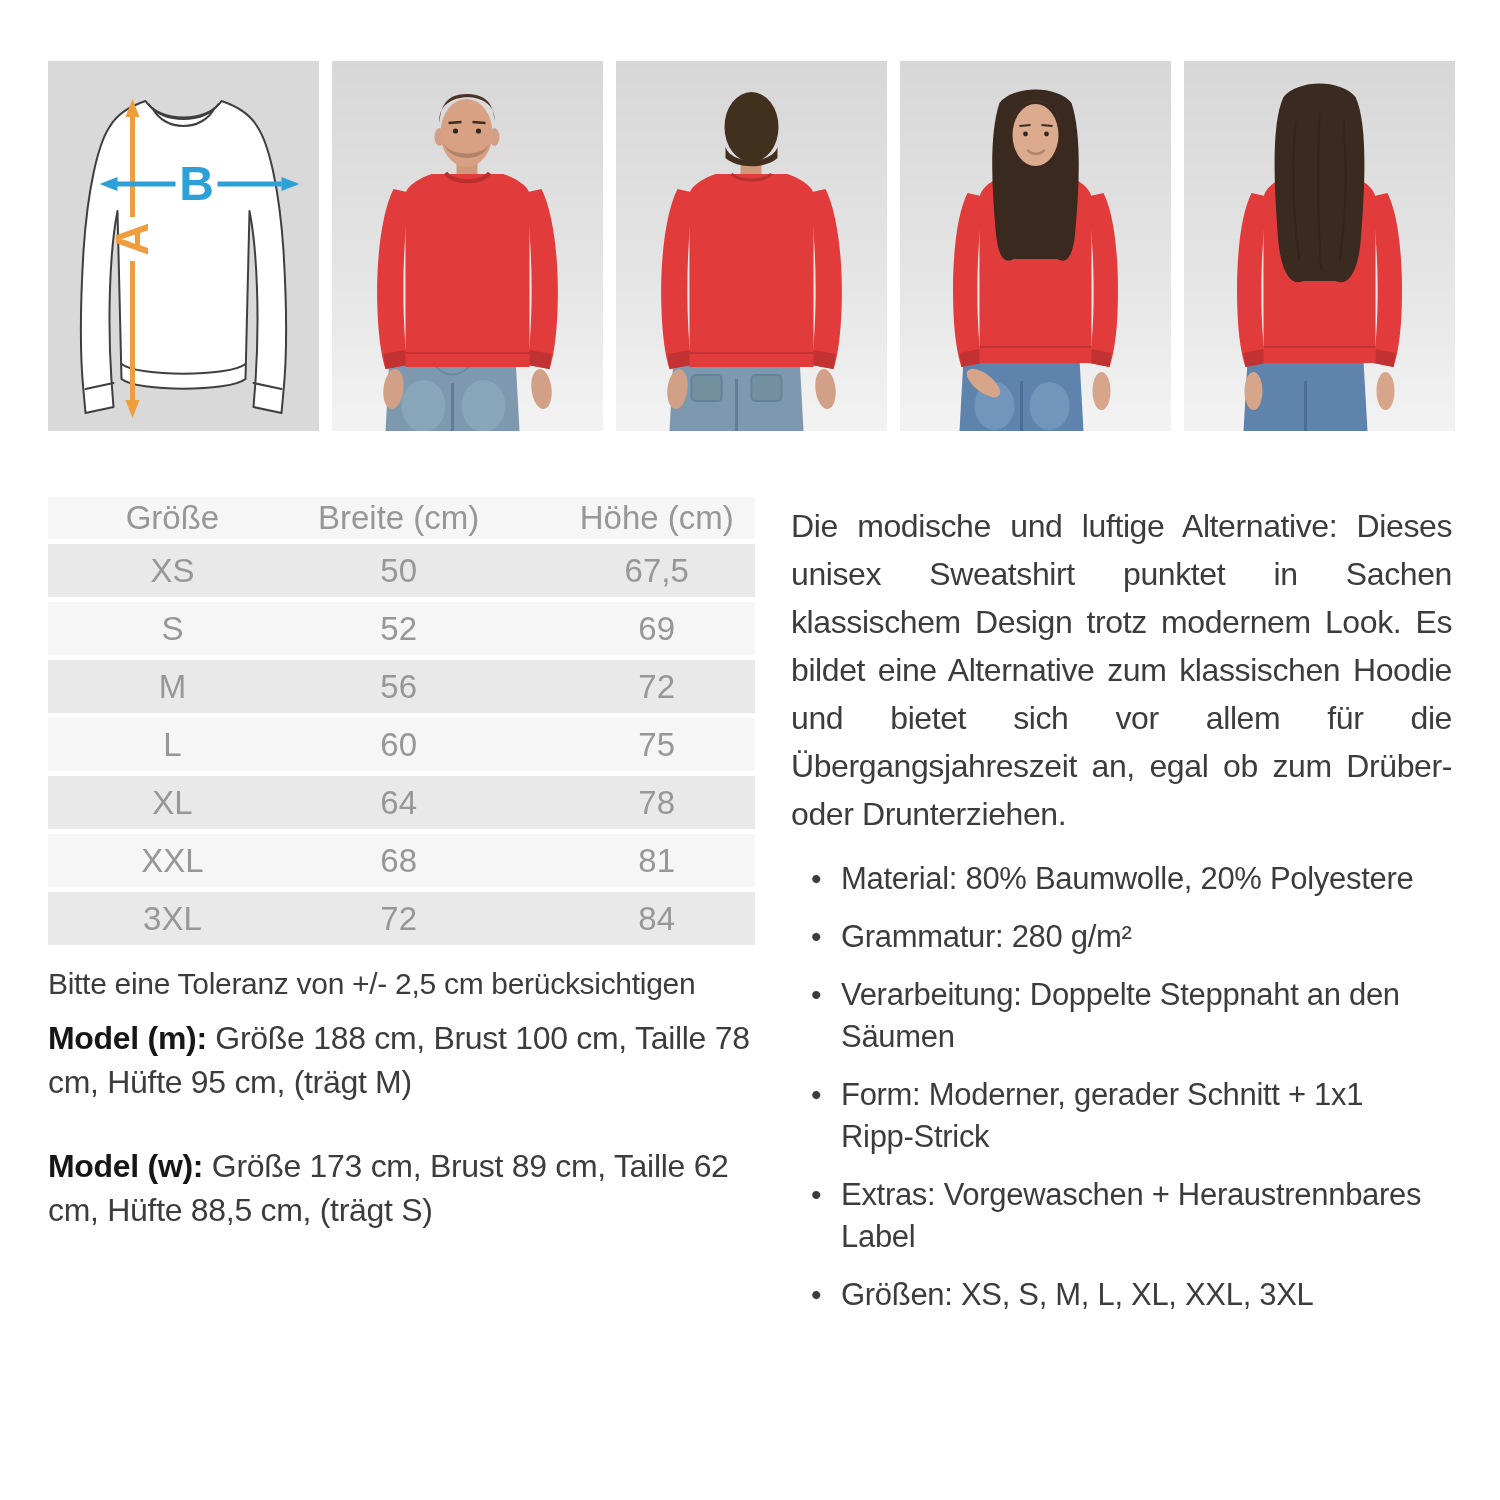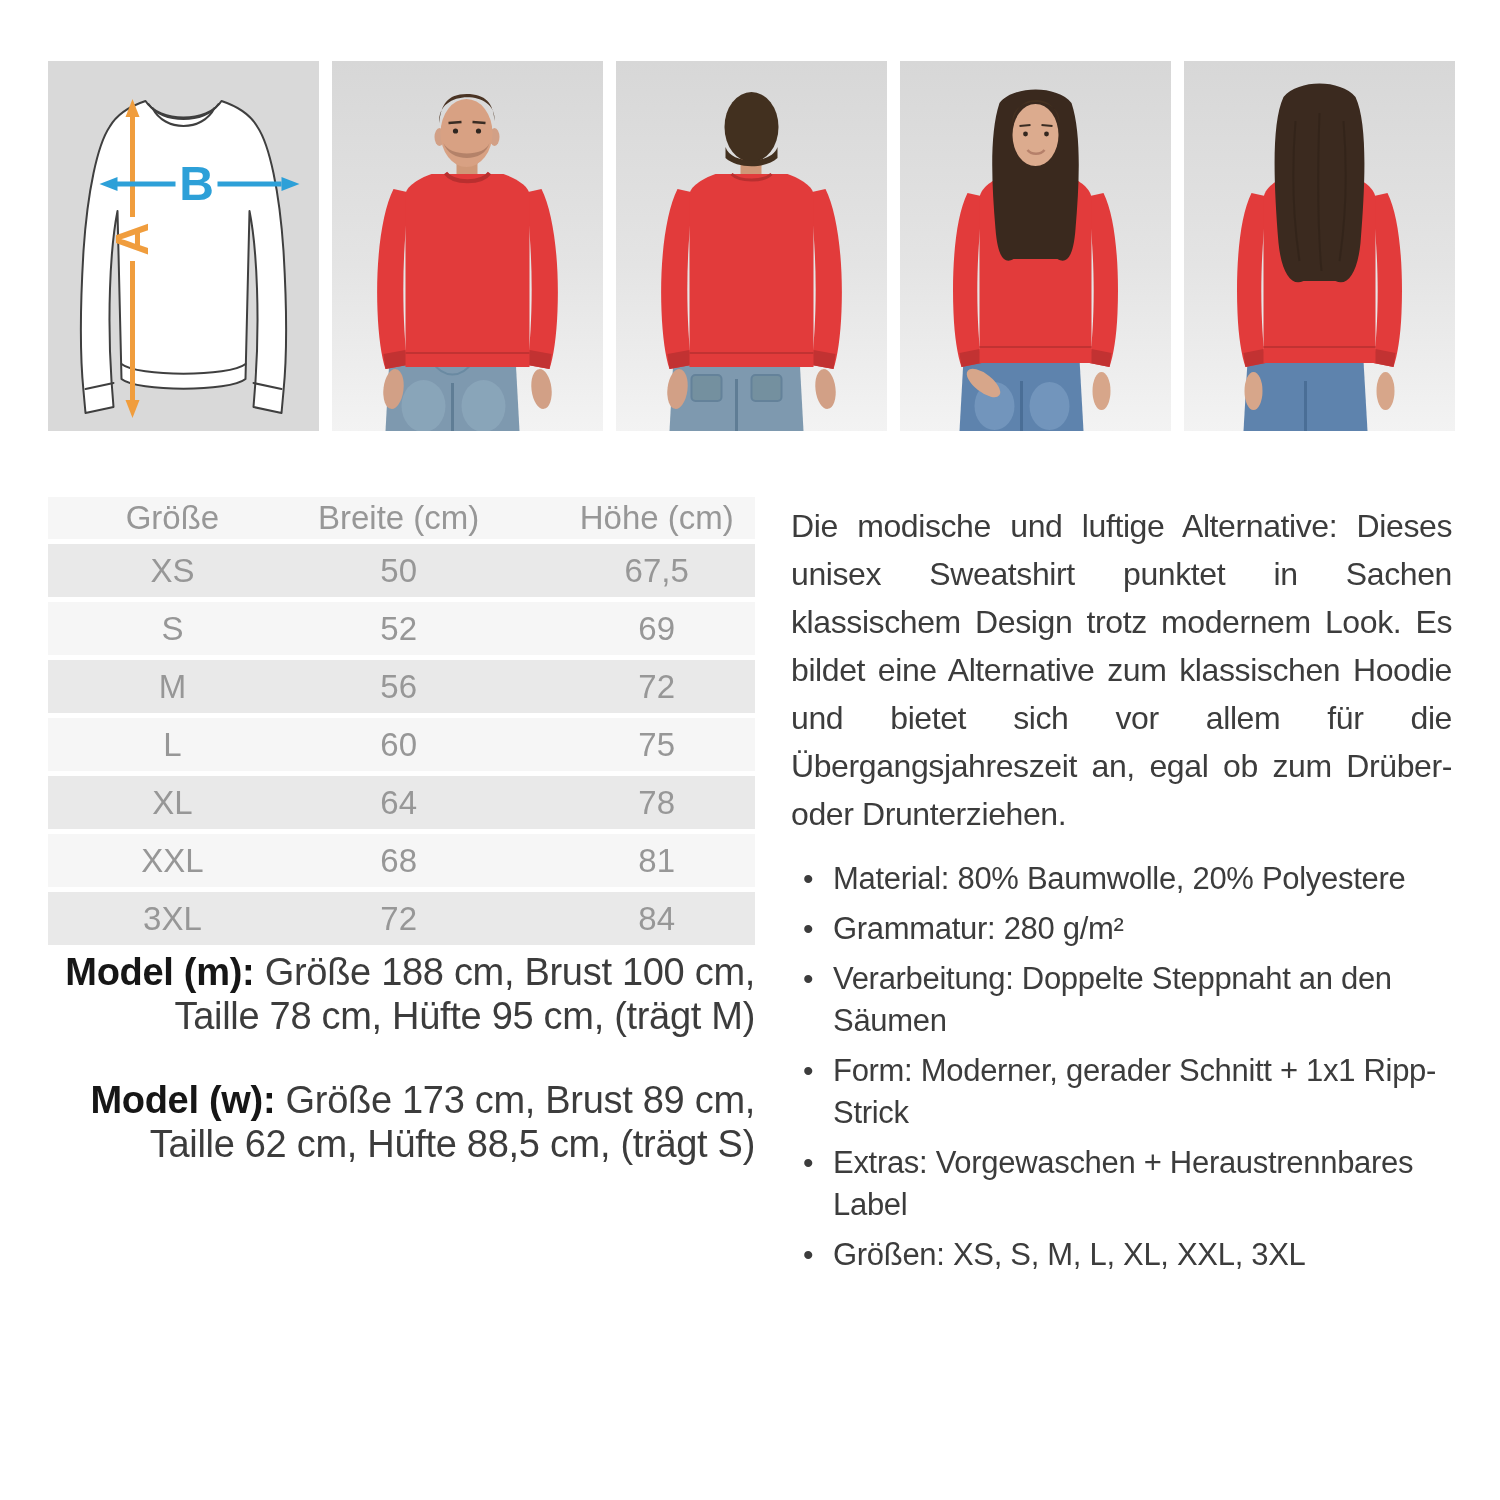--- a/index.html
+++ b/index.html
@@ -23,31 +23,31 @@
   table.size-table th,table.size-table td{font-weight:400;text-align:center;
                    padding:0 0 0 58px;white-space:nowrap;}
   table.size-table th{height:42px;background:var(--row-stripe-light,#f6f6f6);}
   table.size-table td{height:53px;}
   table.size-table tbody tr:nth-child(odd) td{background:var(--row-stripe-dark,#e9e9e9);}
   table.size-table tbody tr:nth-child(even) td{background:var(--row-stripe-light,#f6f6f6);}
   col.c1{width:27%;} col.c2{width:37%;} col.c3{width:36%;}
 
   .tolerance{margin:14px 0 0;font-size:30px;line-height:40px;letter-spacing:-0.3px;
              white-space:nowrap;color:var(--body-text,#3c3c3c);}
-  .model-note{margin:0 0 0;font-size:38px;line-height:44px;letter-spacing:-0.3px;
-              color:var(--body-text,#3c3c3c);text-align:right;}
+  .model-note{margin:12px 0 0;font-size:32px;line-height:44px;letter-spacing:-0.3px;
+              color:var(--body-text,#3c3c3c);}
   .model-note.w{margin-top:40px;}
   .model-note b{color:#161616;}
 
   
   .description{margin:8px;padding-top:2px;font-size:32px;line-height:48px;
                text-align:justify;letter-spacing:-0.4px;color:var(--body-text,#3c3c3c);}
   ul.features{margin:20px 0 0;padding:0;list-style:none;font-size:31px;line-height:42px;
               letter-spacing:-0.3px;color:var(--body-text,#3c3c3c);}
-  ul.features li{position:relative;padding-left:42px;max-width:640px;margin:8px;}
+  ul.features li{position:relative;padding-left:42px;max-width:640px;margin:16px;}
   ul.features li::before{content:"\2022";position:absolute;left:12px;top:0;
               font-size:30px;color:var(--body-text,#3c3c3c);}
 
   
   .sweat{fill:var(--sweatshirt-red,#e23b3b);}
   .sweat-dark{fill:var(--sweatshirt-dark,#c93434);}
   .outline{fill:#ffffff;stroke:#3f3f3f;stroke-width:2;stroke-linejoin:round;}
   .oline{fill:none;stroke:#3f3f3f;stroke-width:2;stroke-linecap:round;}
 </style>
 </head>
@@ -297,20 +297,21 @@
             <td>81</td>
           </tr>
           <tr>
             <td>3XL</td>
             <td>72</td>
             <td>84</td>
           </tr>
         </tbody>
       </table>
 
+      <p class="tolerance">Bitte eine Toleranz von +/- 2,5 cm berücksichtigen</p>
 
       <p class="model-note m"><b>Model (m):</b><span> Größe 188 cm, Brust 100 cm, Taille 78 cm, Hüfte 95 cm, (trägt M)</span></p>
 
       <p class="model-note w"><b>Model (w):</b><span> Größe 173 cm, Brust 89 cm, Taille 62 cm, Hüfte 88,5 cm, (trägt S)</span></p>
     </div>
 
     <div class="right-col">
       <p class="description">Die modische und luftige Alternative: Dieses unisex Sweatshirt punktet in Sachen klassischem Design trotz modernem Look. Es bildet eine Alternative zum klassischen Hoodie und bietet sich vor allem für die Übergangsjahreszeit an, egal ob zum Drüber- oder Drunterziehen.</p>
 
       <ul class="features">

